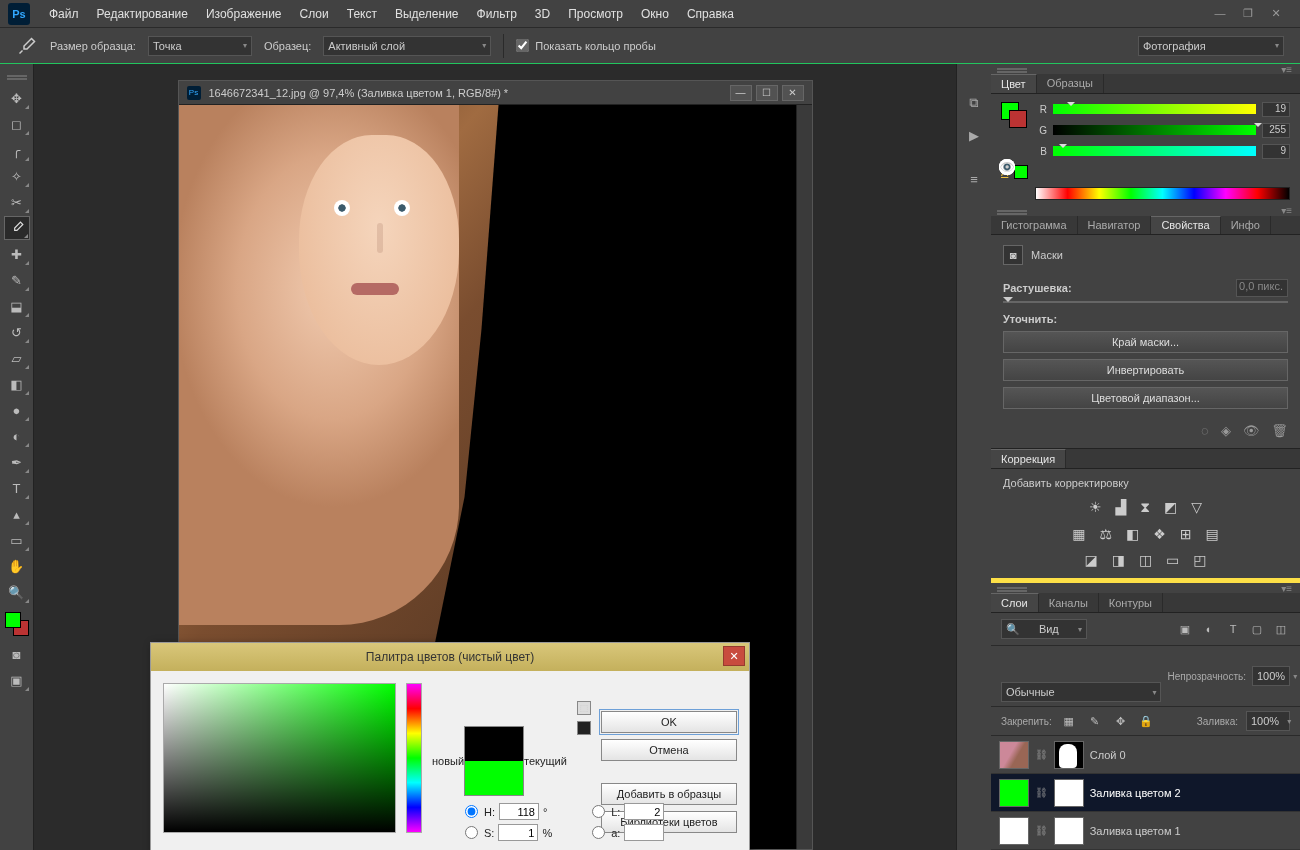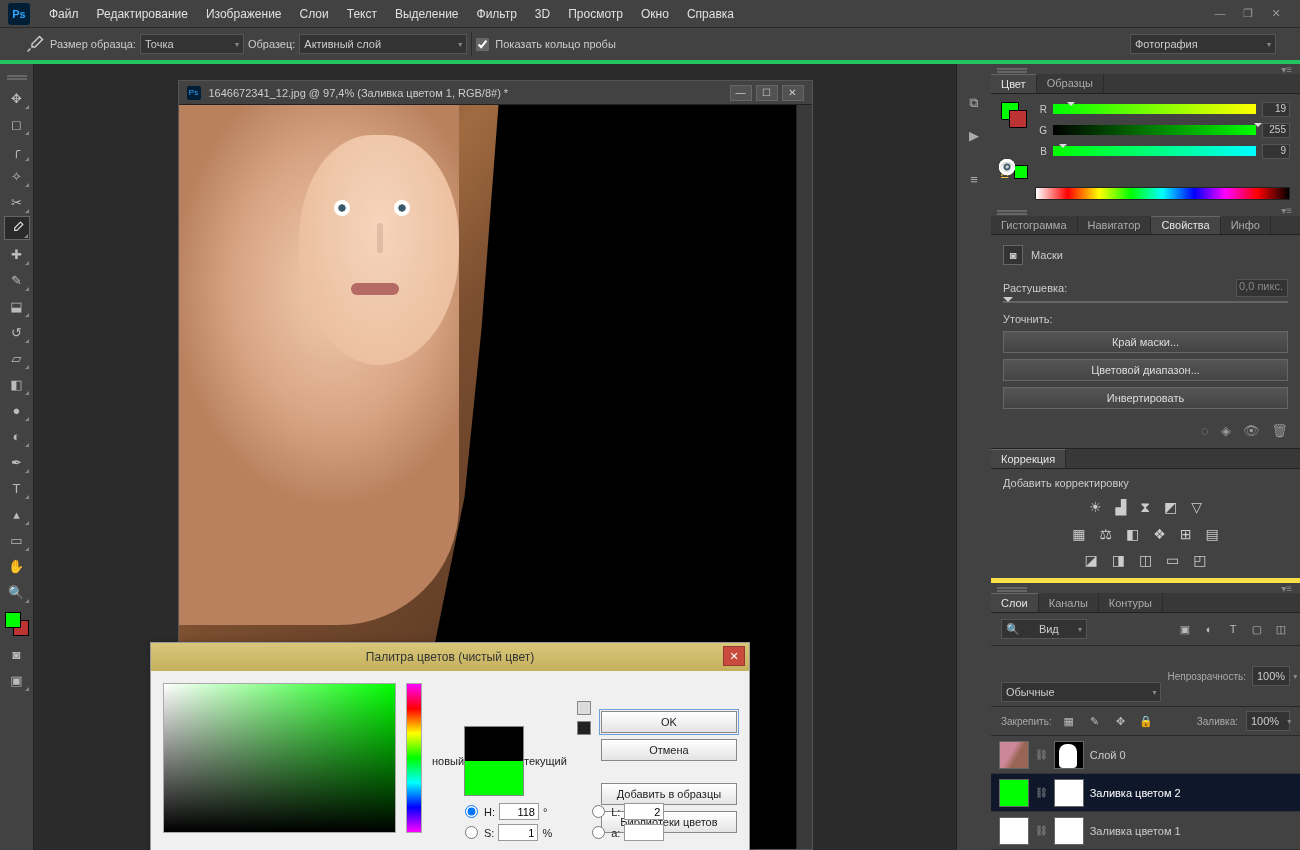--- a/index.html
+++ b/index.html
@@ -2,21 +2,21 @@
 <html><head>
 <meta charset="utf-8">
 <style>
 * { margin:0; padding:0; box-sizing:border-box; font-family:"Segoe UI",Tahoma,sans-serif; user-select:none; }
 body { background:#424242; width:1300px; height:850px; overflow:hidden; position:relative; color:#ccc; font-size:11px; }
 .top-menu { height:28px; background:#424242; border-bottom:1px solid #2a2a2a; display:flex; align-items:center; padding:0 8px; gap:0; }
 .ps-logo { width:22px; height:22px; background:#001e36; color:#31a8ff; font-weight:bold; font-size:11px; display:flex; align-items:center; justify-content:center; border-radius:3px; margin-right:10px; }
 .top-menu .menu-item { padding:0 9px; height:28px; display:flex; align-items:center; color:#e0e0e0; cursor:pointer; font-size:12px;}
 .win-ctrl { margin-left:auto; display:flex; gap:12px; padding-right:8px;}
 .win-ctrl span { width:16px; text-align:center; cursor:pointer; color:#999;}
-.options-bar { height:36px; background:#424242; border-bottom:4px solid #22c55e; display:flex; align-items:center; padding:0 24px; gap:4px; }
+.options-bar { height:36px; background:#424242; border-bottom:1px solid #22c55e; display:flex; align-items:center; padding:0 16px; gap:12px; }
 .opt-icon { width:22px; height:22px; display:flex; align-items:center; justify-content:center; }
 .opt-label { font-size:11px; color:#ccc; }
 .opt-select { background:#333; border:1px solid #555; color:#ccc; height:20px; padding:0 4px; font-size:11px; display:flex; align-items:center; justify-content:space-between; gap:8px;}
 .opt-select .arrow { font-size:8px; color:#888;}
 .checkbox-wrap { display:flex; align-items:center; gap:6px;}
 .checkbox-wrap input { accent-color:#666;}
 .workspace-sel { margin-left:auto; }
 .main { position:absolute; top:64px; left:0; right:0; bottom:0; display:flex; }
 
 .tool-strip { width:34px; background:#424242; border-right:1px solid #222; display:flex; flex-direction:column; align-items:center; padding-top:8px; gap:2px;}
@@ -95,21 +95,21 @@
 .spectrum{height:14px;margin:2px 10px 6px 44px;background:linear-gradient(to right,#fff,#f00,#ff0,#0f0,#0ff,#00f,#f0f,#f00,#000);border:1px solid #222;}
 .type-row{display:flex;align-items:center;gap:6px;padding:0 10px 6px 10px;font-size:11px;color:#ccc;}
 
 .props-body{padding:10px 12px;border-bottom:1px solid #222;}
 .props-head{display:flex;align-items:center;gap:8px;margin-bottom:14px;}
 .props-head .ic{width:20px;height:20px;background:#333;border:1px solid #666;display:flex;align-items:center;justify-content:center;font-size:11px;}
 .props-row{display:flex;align-items:center;justify-content:space-between;font-size:11px;margin:10px 0 4px 0;}
 .props-slider{height:2px;background:#666;position:relative;margin-bottom:10px;}
 .props-slider::after{content:"";position:absolute;left:0;top:-4px;width:0;height:0;border:5px solid transparent;border-top-color:#ccc;}
 .props-val{width:52px;height:18px;background:#333;border:1px solid #555;text-align:right;padding-right:4px;color:#888;}
-.props-label{color:#ccc;}
+.props-label{color:#ccc;font-weight:bold;}
 .prop-btn{height:22px;background:linear-gradient(#555,#444);border:1px solid #666;color:#ddd;font-size:11px;display:flex;align-items:center;justify-content:center;margin:6px 0;cursor:pointer;}
 .props-foot{display:flex;justify-content:flex-end;gap:12px;padding-top:8px;color:#999;font-size:13px;}
 
 .adj-body{padding:8px 12px 10px 12px;border-bottom:5px solid #fde047;display:flex;flex-direction:column;gap:10px;}
 .adj-row{display:flex;justify-content:center;gap:14px;font-size:14px;color:#ccc;}
 .adj-row span{cursor:pointer;}
 
 .layers-opts1{display:flex;align-items:center;gap:6px;padding:6px 10px;border-bottom:1px solid #2a2a2a;}
 .layers-opts1 .sel{flex:0 0 86px;}
 .layers-opts1 .spacer{flex:1;}
@@ -313,22 +313,22 @@
         </div>
         <div class="props-row">
             <span class="props-label">Растушевка:</span>
             <span class="props-val">0,0 пикс.</span>
           </div>
         <div class="props-slider"></div>
         <div class="props-row">
             <span class="props-label">Уточнить:</span>
           </div>
         <div class="prop-btn">Край маски...</div>
+        <div class="prop-btn">Инвертировать</div>
         <div class="prop-btn">Цветовой диапазон...</div>
-        <div class="prop-btn">Инвертировать</div>
         <div class="props-foot">
           <span>◌</span>
           <span>◈</span>
           <span>👁</span>
           <span>🗑</span>
         </div>
       </div>
 
       <div class="tabs">
         <div class="tab active">Коррекция</div>

